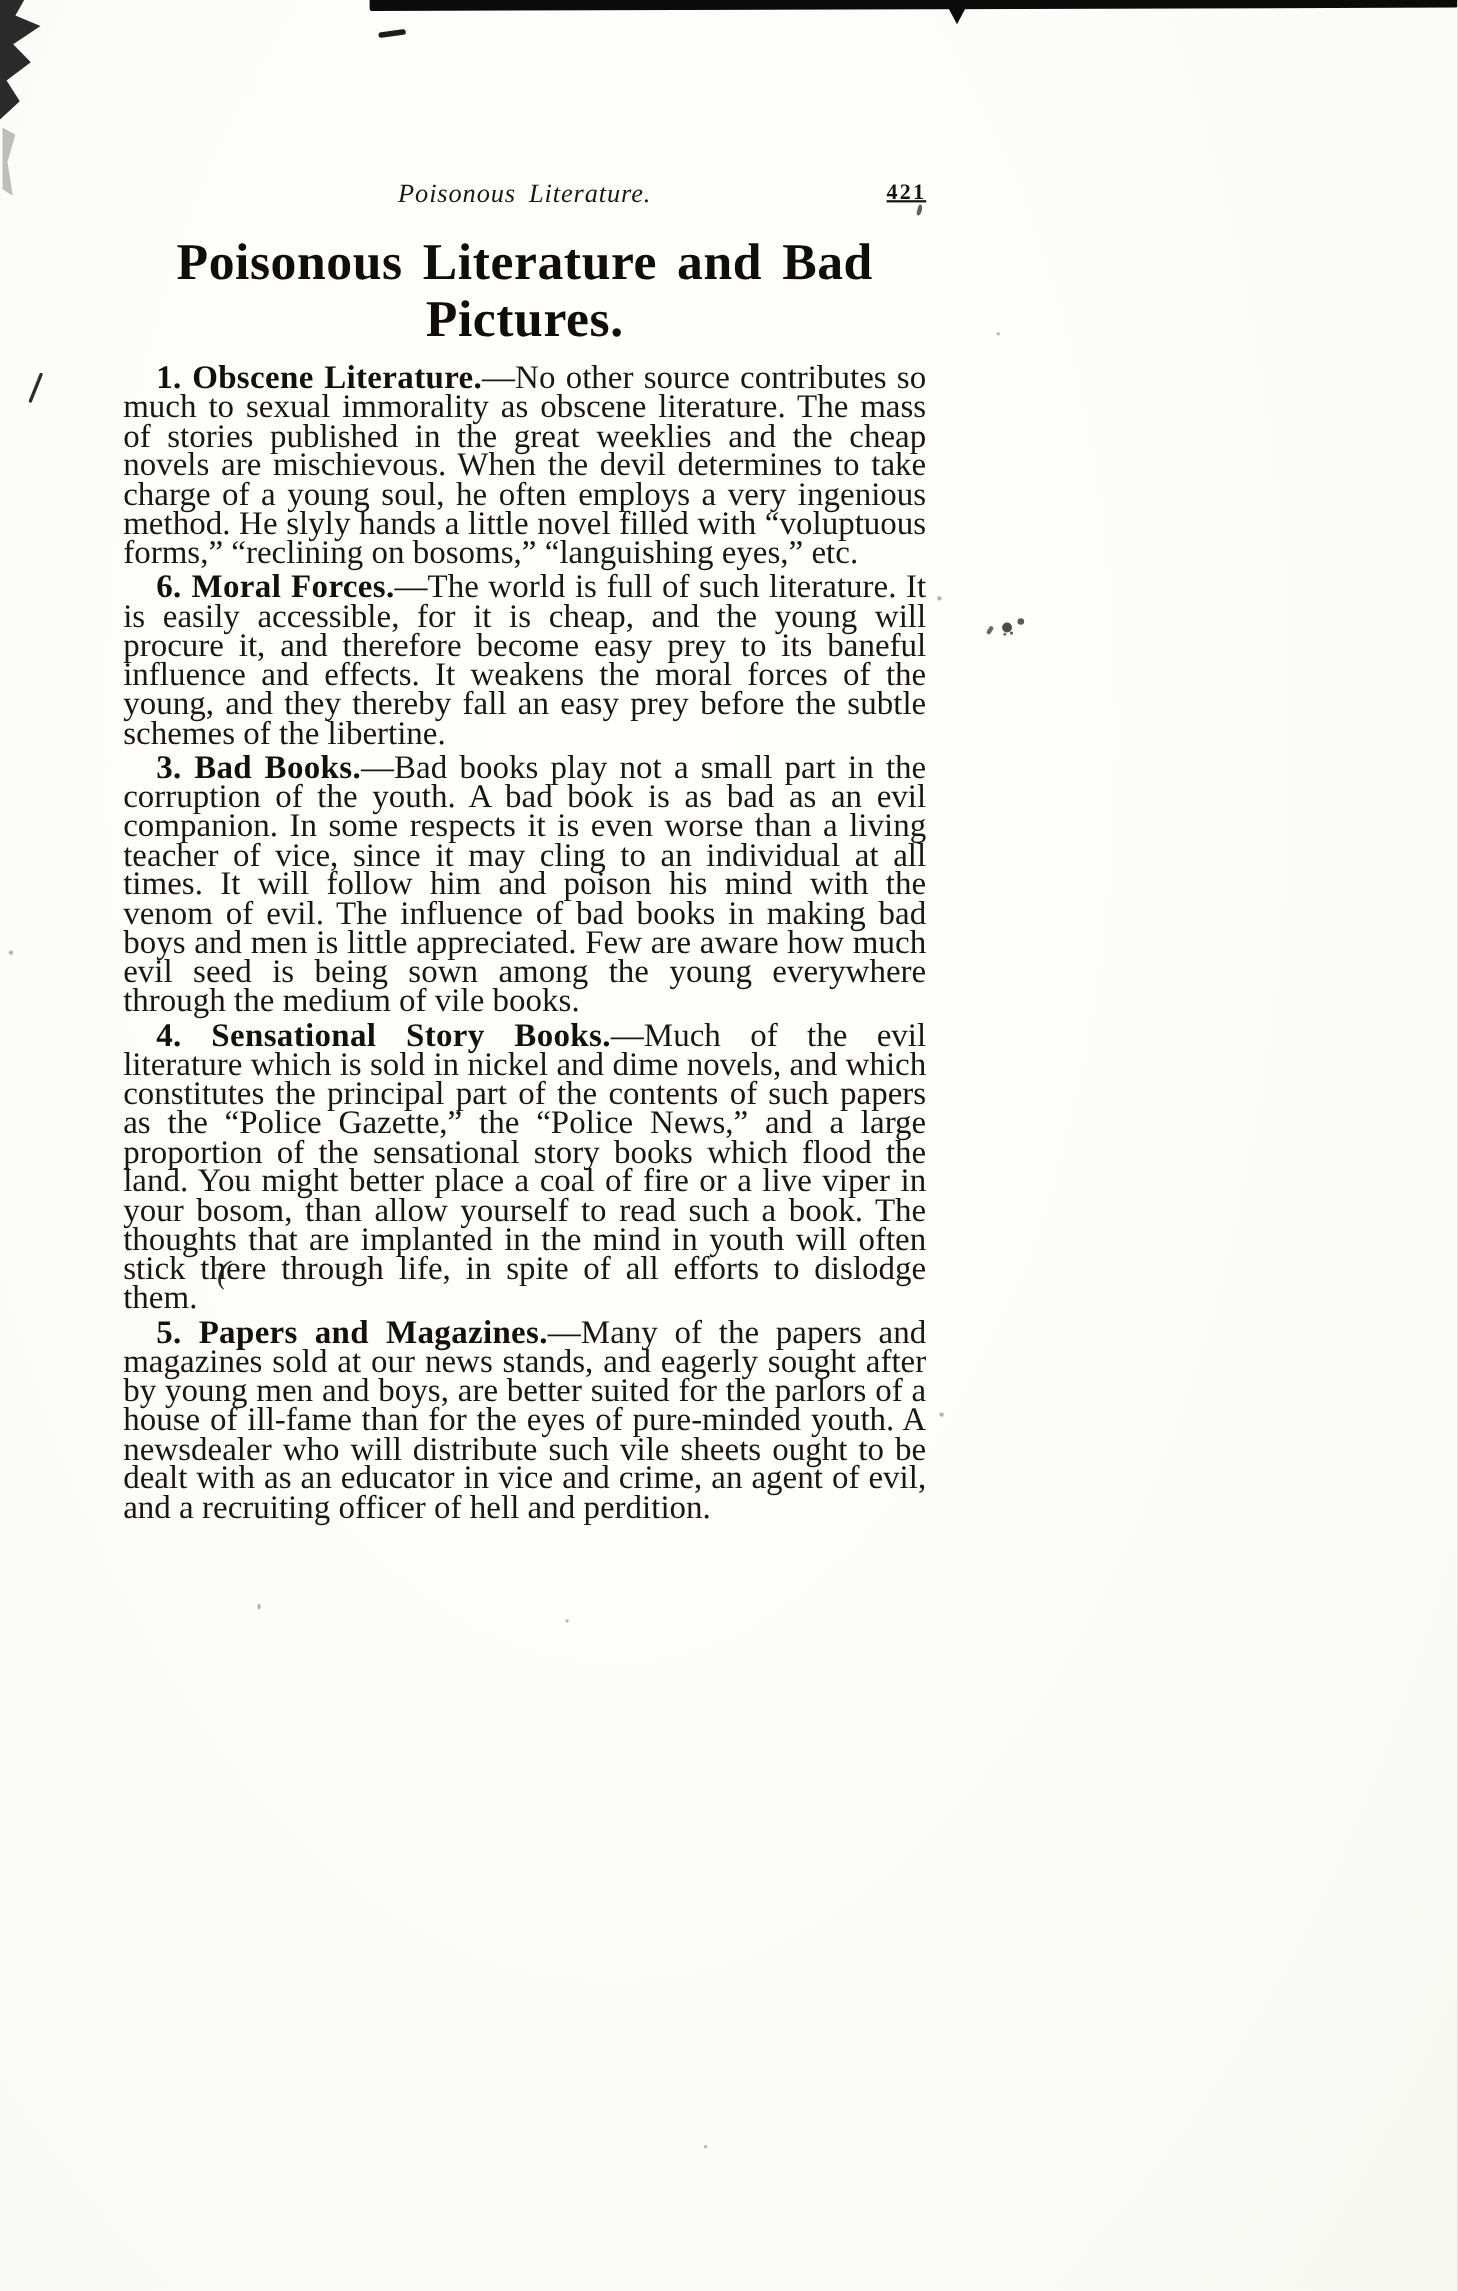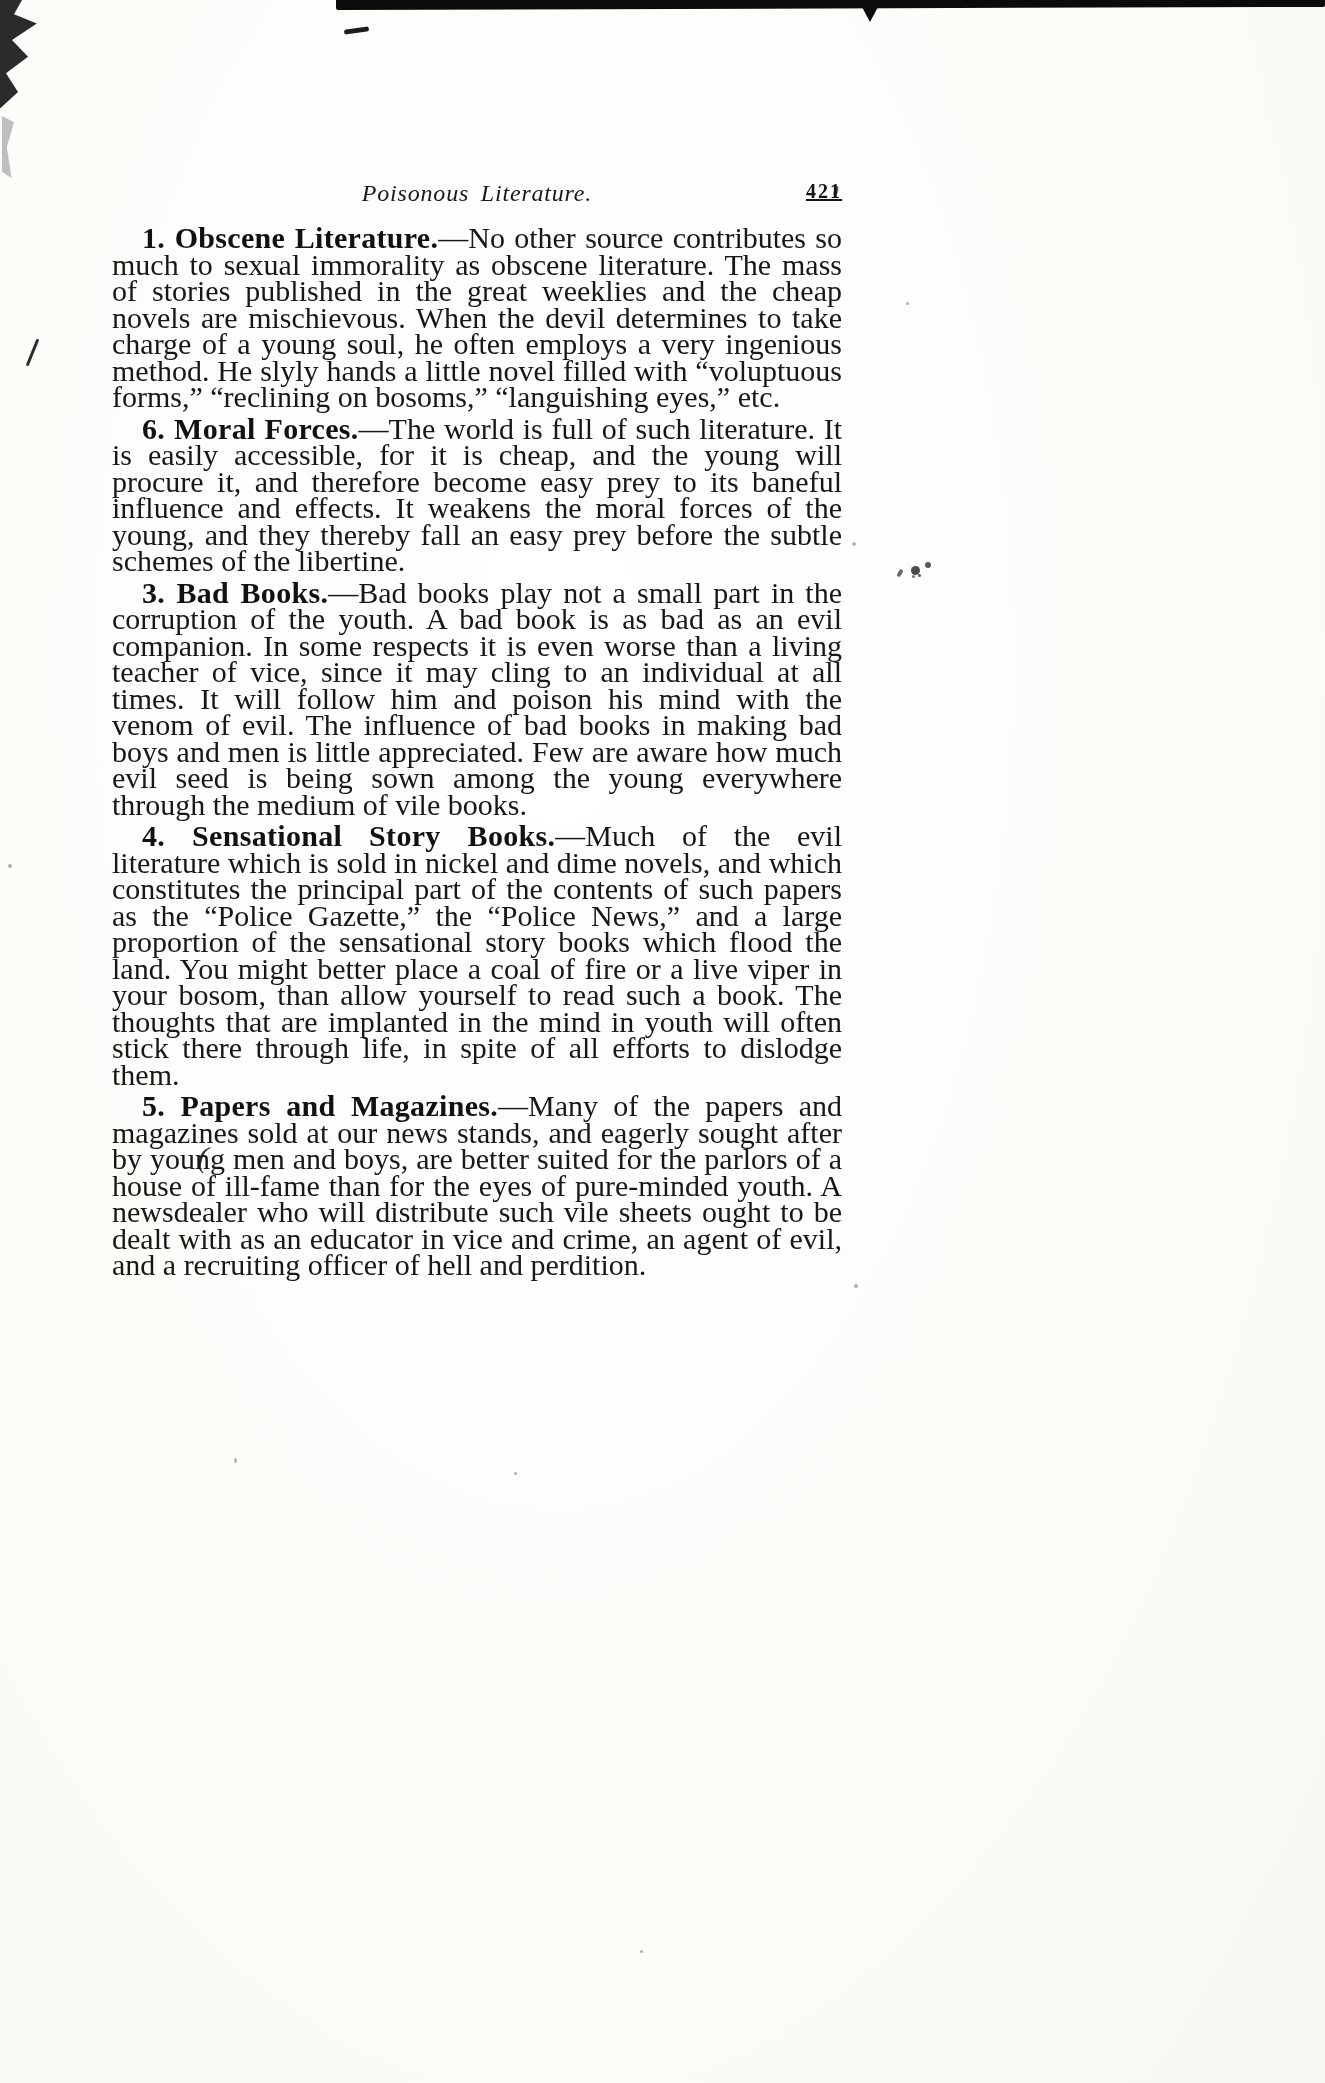--- a/index.html
+++ b/index.html
@@ -56,21 +56,21 @@
   .speck { width:4px; height:4px; background:#8a8a8a; border-radius:50%; opacity:.65; }
   .sp1 { left:852px; top:542px; }
   .sp2 { left:8px;   top:864px; }
   .sp3 { left:854px; top:1284px; }
   .sp4 { left:234px; top:1458px; width:3px; height:5px; }
   .sp5 { left:514px; top:1472px; width:3px; height:3px; }
   .sp6 { left:906px; top:302px; width:3px; height:3px; }
   .sp7 { left:640px; top:1950px; width:3px; height:3px; }
 
   
-  .page { position:absolute; left:112px; top:180px; width:730px; }
+  .page { position:absolute; left:112px; top:164px; width:730px; }
 
   .head-row { position:relative; text-align:center; height:30px; }
   .running-head {
     font-style:italic; font-size:24px; letter-spacing:.8px; word-spacing:5px; color:#1b1916;
   }
   .page-number {
     position:absolute; right:0; top:0; font-weight:700; font-size:20px;
     letter-spacing:2px; color:#131313;text-decoration:underline;
   }
 
@@ -110,20 +110,21 @@
   <div class="art speck sp6"></div>
   <div class="art speck sp7"></div>
 
   <div class="page">
 
     <div class="head-row">
       <span class="running-head">Poisonous Literature.</span>
       <span class="page-number">421</span>
     </div>
 
+    <h1 class="title"><span>Poisonous Literature and Bad</span><br><span>Pictures.</span></h1>
 
     <div class="bodytext">
 
       <p class="para"><b>1. Obscene Literature.</b><span>—No other source contributes so much to sexual immorality as obscene literature. The mass of stories published in the great weeklies and the cheap novels are mischievous. When the devil determines to take charge of a young soul, he often employs a very ingenious method. He slyly hands a little novel filled with “voluptuous forms,” “reclining on bosoms,” “languishing eyes,” etc.</span></p>
 
       <p class="para"><b>6. Moral Forces.</b><span>—The world is full of such literature. It is easily accessible, for it is cheap, and the young will procure it, and therefore become easy prey to its baneful influence and effects. It weakens the moral forces of the young, and they thereby fall an easy prey before the subtle schemes of the libertine.</span></p>
 
       <p class="para"><b>3. Bad Books.</b><span>—Bad books play not a small part in the corruption of the youth. A bad book is as bad as an evil companion. In some respects it is even worse than a living teacher of vice, since it may cling to an individual at all times. It will follow him and poison his mind with the venom of evil. The influence of bad books in making bad boys and men is little appreciated. Few are aware how much evil seed is being sown among the young everywhere through the medium of vile books.</span></p>
 
       <p class="para"><b>4. Sensational Story Books.</b><span>—Much of the evil literature which is sold in nickel and dime novels, and which constitutes the principal part of the contents of such papers as the “Police Gazette,” the “Police News,” and a large proportion of the sensational story books which flood the land. You might better place a coal of fire or a live viper in your bosom, than allow yourself to read such a book. The thoughts that are implanted in the mind in youth will often stick there through life, in spite of all efforts to dislodge them.</span></p>

